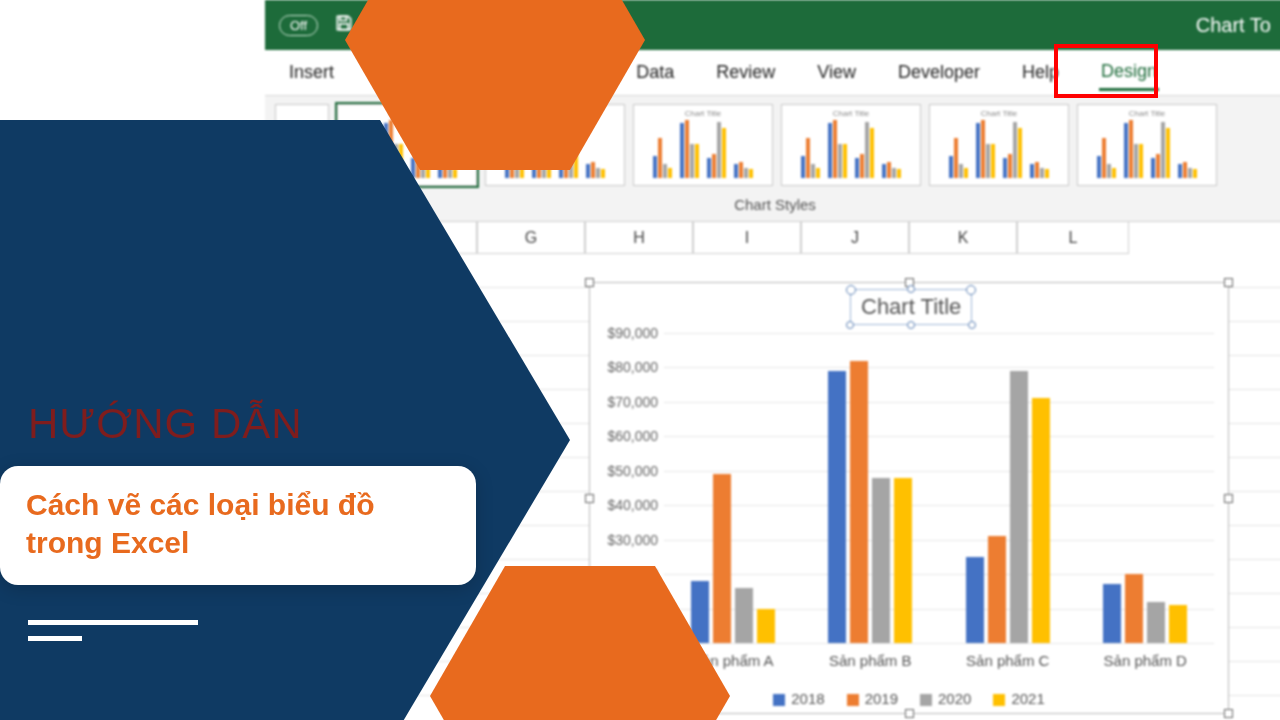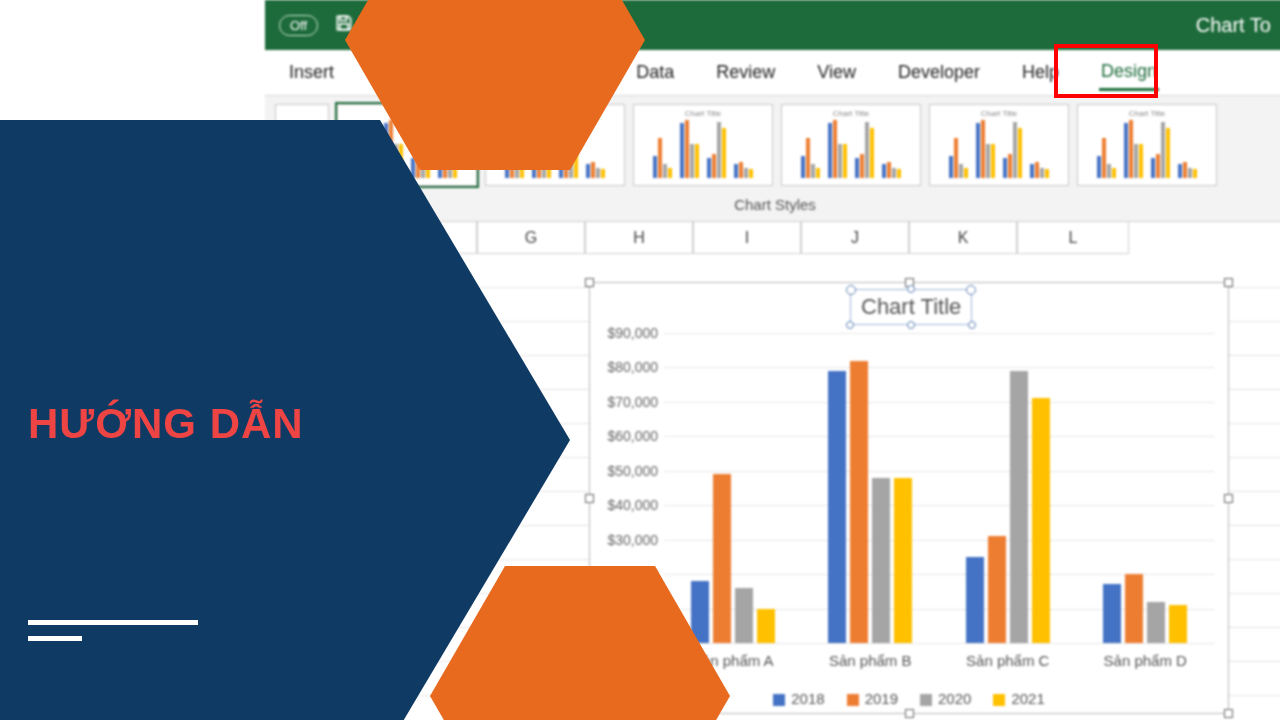--- a/index.html
+++ b/index.html
@@ -73,21 +73,21 @@
   .overlay { position:absolute; inset:0; pointer-events:none; }
   .logo { position:absolute; left:18px; top:48px; font-size:62px; font-weight:700; letter-spacing:1px; font-family:"Segoe UI",Arial,sans-serif; }
   .logo .u{color:#e86a1e} .logo .n{color:#1e6fb8} .logo .i{color:#e86a1e} .logo .c{color:#1e6fb8} .logo .a{color:#e86a1e}
   .idotwrap{position:relative;display:inline-block}
   .idotwrap .cap{position:absolute;left:2px;top:-6px;width:14px;height:10px;background:#1e6fb8;clip-path:polygon(0 100%,50% 0,100% 100%);}
 
   .hex-blue { position:absolute; left:-190px; top:120px; width:760px; height:640px; background:#0f3a63; clip-path:polygon(25% 0,75% 0,100% 50%,75% 100%,25% 100%,0 50%); transform:rotate(0deg); }
   .hex-orange-top { position:absolute; left:345px; top:-90px; width:300px; height:260px; background:#e86a1e; clip-path:polygon(25% 0,75% 0,100% 50%,75% 100%,25% 100%,0 50%); }
   .hex-orange-bot { position:absolute; left:430px; top:566px; width:300px; height:260px; background:#e86a1e; clip-path:polygon(25% 0,75% 0,100% 50%,75% 100%,25% 100%,0 50%); }
 
-  .headline { position:absolute; left:28px; top:400px; color:#ef4444; font-size:42px; font-weight:700; letter-spacing:1px; }
+  .headline { position:absolute; left:28px; top:400px; color:#7f1d1d; font-size:42px; font-weight:400; letter-spacing:1px; }
   .sub-card { position:absolute; left:0; top:466px; width:476px; background:#fff; border-radius:18px; padding:20px 26px 24px 26px; font-size:30px; font-weight:700; color:#e86a1e; line-height:1.25; box-shadow:0 4px 18px rgba(0,0,0,.18); }
   .udl { position:absolute; left:28px; top:620px; width:170px; height:5px; background:#fff; }
   .udl2 { position:absolute; left:28px; top:636px; width:54px; height:5px; background:#fff; }
 </style>
 </head>
 <body>
 
 <div class="excel">
 
   <div class="qat">
@@ -449,15 +449,16 @@
 
 <div class="design-box" style="left:1054px; top:44px; width:104px; height:54px;"></div>
 
 <div class="overlay">
   <div class="hex-orange-top"></div>
   <div class="hex-orange-bot"></div>
   <div class="hex-blue"></div>
 
 
   <div class="headline">HƯỚNG DẪN</div>
+  <div class="sub-card">Cách vẽ các loại biểu đồ trong Excel</div>
   <div class="udl"></div>
   <div class="udl2"></div>
 </div>
 
 </body></html>

